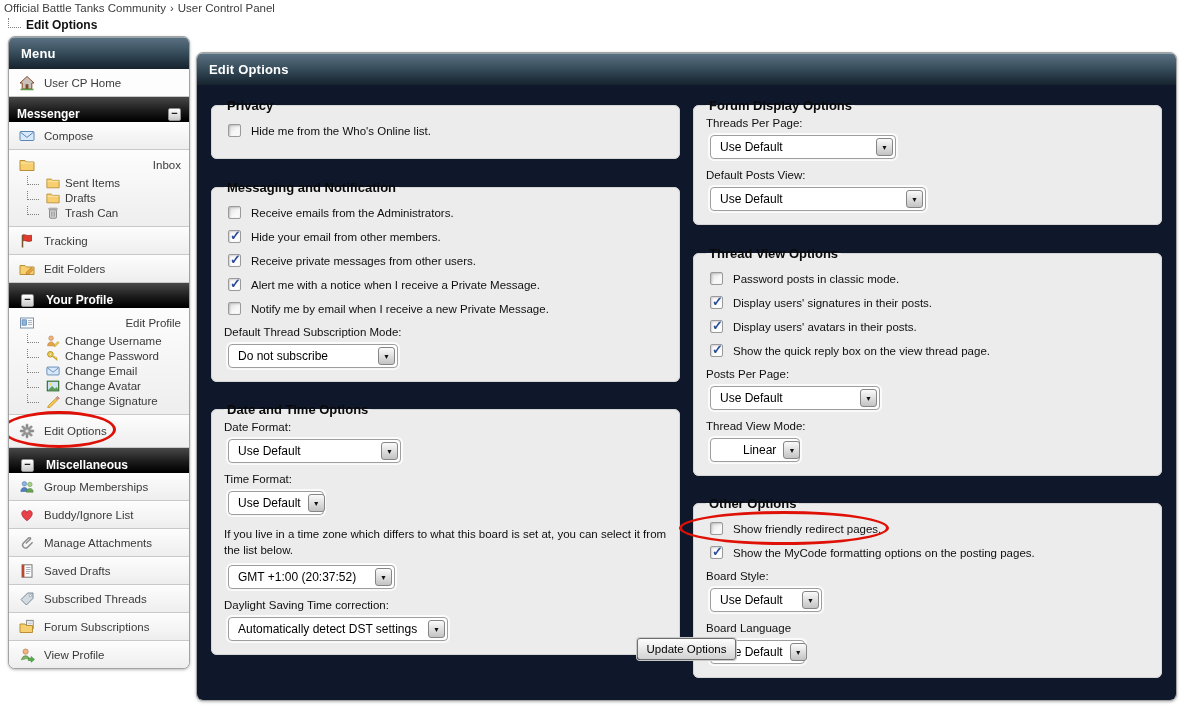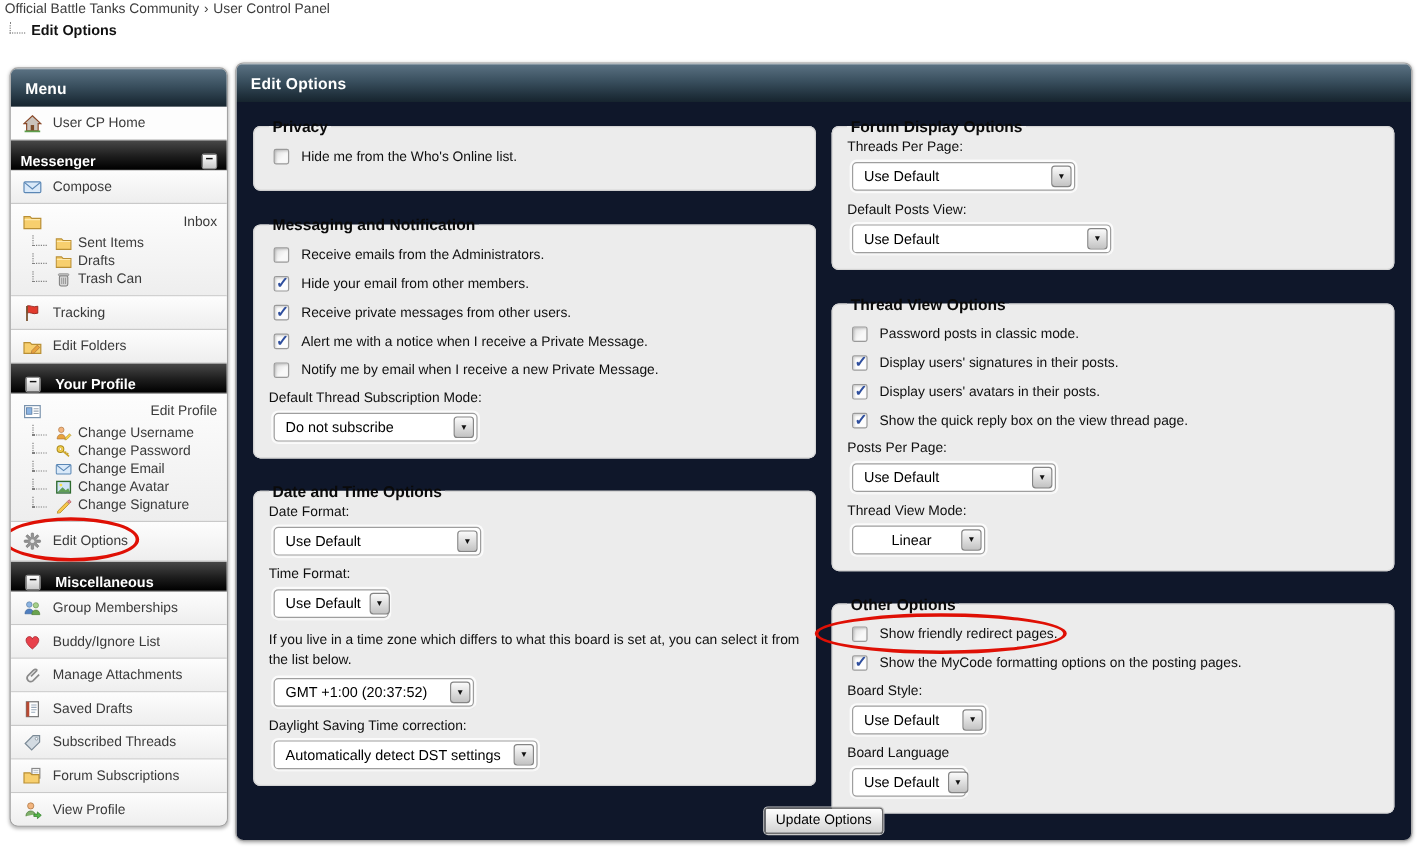--- a/index.html
+++ b/index.html
@@ -28,21 +28,21 @@
     background:#f5f5f5;
   }
   .panel-head {
     height:32px; display:flex; align-items:center; padding:0 12px;
     background:linear-gradient(#5c7384, #3a505f 45%, #22333f 80%, #16242e);
     box-shadow:inset 0 1px 0 rgba(255,255,255,.35);
     color:#fff; font-weight:bold; font-size:13px; letter-spacing:.2px;
   }
 
   
-  .sidebar { position:absolute; left:8px; top:56px; width:182px; }
+  .sidebar { position:absolute; left:8px; top:36px; width:182px; }
   .srow {
     display:flex; align-items:center; gap:9px; padding:6px 8px 5px 10px;
     background:linear-gradient(#fdfdfd,#eeeeee);
     border-bottom:1px solid #c9c9c9; color:#3a3a3a; cursor:pointer;
   }
   .sgroup {
     padding:5px 8px 6px 10px;
     background:linear-gradient(#fdfdfd,#eeeeee);
     border-bottom:1px solid #c9c9c9; color:#3a3a3a;
   }
@@ -104,21 +104,21 @@
   }
   .sel-btn {
     width:17px; height:18px; margin-left:7px; flex:none;
     border:1px solid #858585; border-radius:3px;
     background:linear-gradient(#fbfbfb,#dcdcdc 55%,#c3c3c3);
     display:flex; align-items:center; justify-content:center;
   }
   .sel-btn::after { content:"▼"; font-size:7px; color:#111; }
 
   
-  .update-wrap { position:absolute; left:196px; top:673px; width:981px; text-align:center; }
+  .update-wrap { position:absolute; left:196px; top:638px; width:981px; text-align:center; }
   .update-btn {
     font-family:inherit; font-size:11.5px; color:#000; cursor:pointer;
     padding:4px 9px; border:1px solid #6e6e6e; border-radius:3px;
     background:linear-gradient(#fefefe,#e9e9e9 50%,#d2d2d2);
     box-shadow:0 0 0 1px #c9c9c9;
   }
 
   
   .ellipse {
     position:absolute; border:3px solid #df1005; border-radius:50%;
@@ -471,21 +471,21 @@
         </div>
         <div class="flabel">Posts Per Page:</div>
         <div class="selrow">
           <div class="sel" style="width:170px;">
             <span>Use Default</span>
             <span class="sel-btn"></span>
           </div>
         </div>
         <div class="flabel">Thread View Mode:</div>
         <div class="selrow">
-          <div class="sel" style="width:111px;padding-left:32px;">
+          <div class="sel" style="width:90px;padding-left:32px;">
             <span>Linear</span>
             <span class="sel-btn"></span>
           </div>
         </div>
       </fieldset>
 
       <fieldset class="box" style="margin-top:12px;">
         <legend class="box-title">Other Options</legend>
         <div class="cbrow">
           <div class="ellipse ellipse-redirect"></div>

